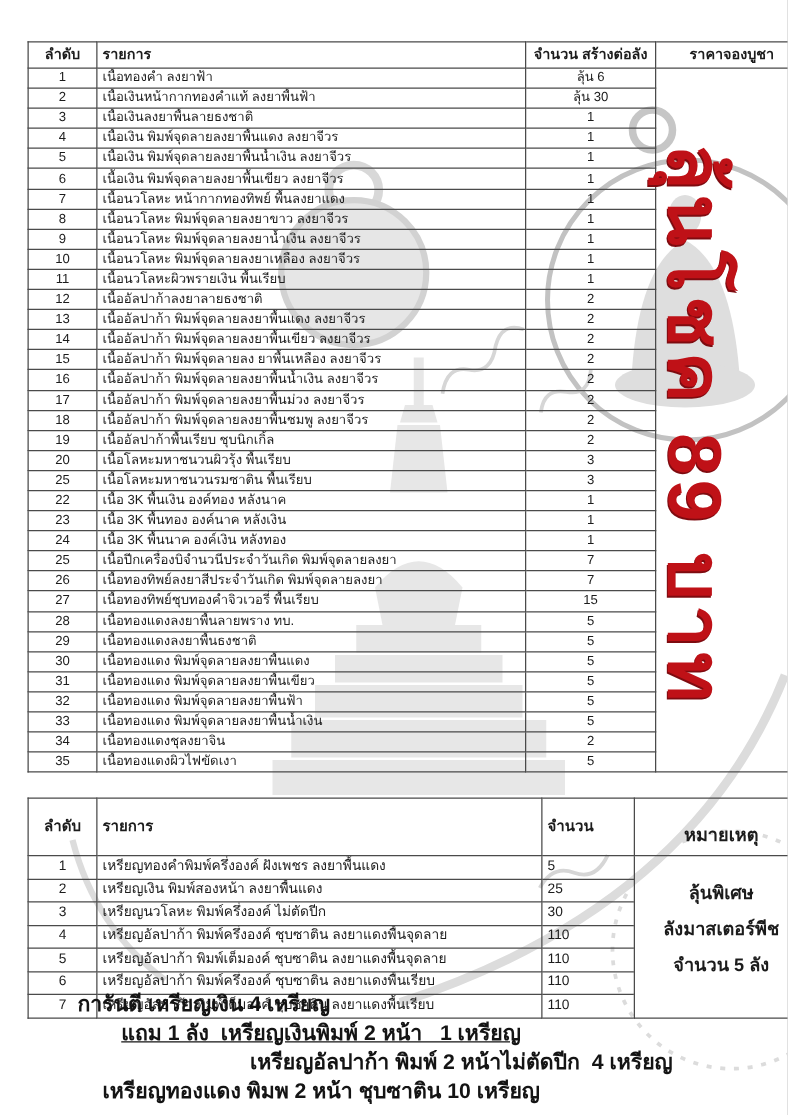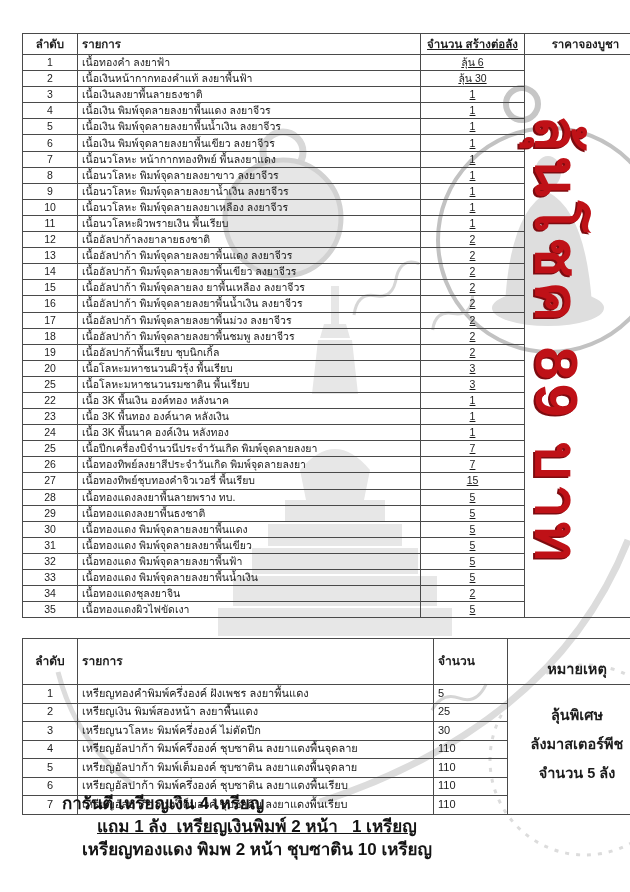--- a/index.html
+++ b/index.html
@@ -16,21 +16,21 @@
   .wm{position:absolute;inset:0;z-index:0;pointer-events:none;}
   
   .tbl{position:absolute;z-index:1;border-collapse:collapse;table-layout:fixed;background:transparent;}
   .tbl th,.tbl td{border:1px solid #4a4a4a;padding:0 4px;line-height:1.05;overflow:hidden;white-space:nowrap;}
   .tbl th{font-weight:bold;text-align:center;}
   #table1{left:22px;top:33px;width:588px;}
   #table1 th{height:20px;font-size:11.5px;}
   #table1 td{height:15.1px;font-size:10.5px;}
   #table1 .col-no{width:46px;text-align:center;}
   #table1 .col-item{width:334px;text-align:left;}
-  #table1 .col-qty{width:95px;text-align:center;text-decoration:underline;}
+  #table1 .col-qty{width:95px;text-align:center;}
   #table1 .price-col{width:113px;background:transparent;}
   #table2{left:22px;top:638px;width:588px;}
   #table2 th{height:21px;font-size:12px;}
   #table2 td{height:17.5px;font-size:11px;}
   #table2 .col-no{width:46px;text-align:center;}
   #table2 .col-item{width:347px;text-align:left;}
   #table2 .col-qty{width:65px;text-align:left;}
   #table2 .note-col{width:130px;text-align:center;vertical-align:top;font-weight:bold;font-size:14.5px;padding-top:16px;line-height:2.0;white-space:normal;}
   
   .lucky-overlay{
@@ -335,16 +335,17 @@
           <td class="col-no">7</td>
           <td class="col-item">เหรียญอัลปาก้า พิมพ์เต็มองค์ ชุบซาติน ลงยาแดงพื้นเรียบ</td>
           <td class="col-qty">110</td>
         </tr>
       </tbody>
   </table>
 
   <div class="footer">
     <div class="fline f0">การันตี เหรียญเงิน 4 เหรียญ</div>
     <div class="fline f1">แถม 1 ลัง  เหรียญเงินพิมพ์ 2 หน้า   1 เหรียญ</div>
+    <div class="fline f2">เหรียญอัลปาก้า พิมพ์ 2 หน้าไม่ตัดปีก  4 เหรียญ</div>
     <div class="fline f3">เหรียญทองแดง พิมพ 2 หน้า ชุบซาติน 10 เหรียญ</div>
   </div>
 
 </div>
 
 </body></html>

